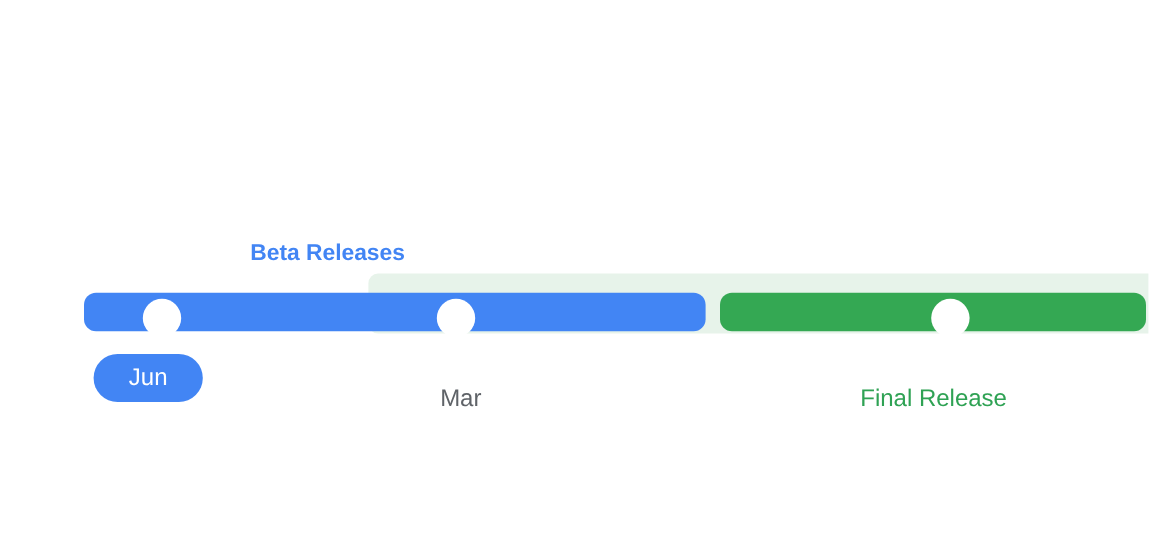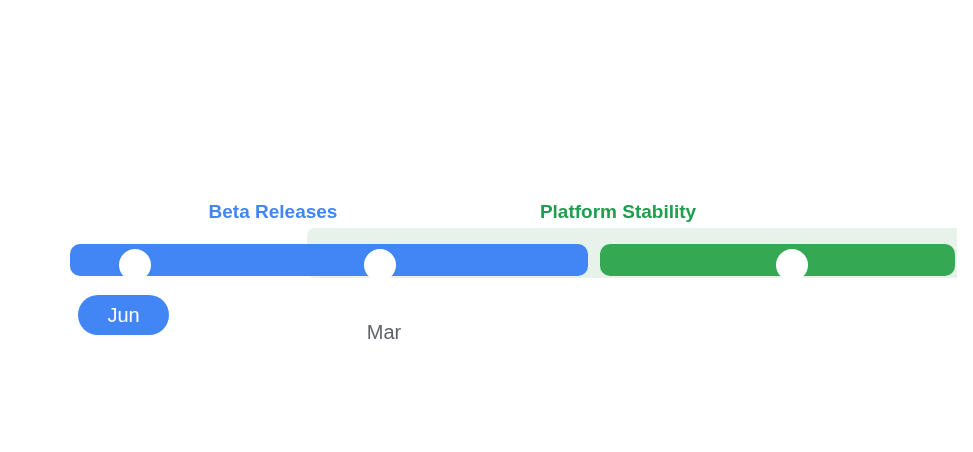--- a/index.html
+++ b/index.html
@@ -86,33 +86,33 @@
   .milestone-label.mar   { left: 352px; color: #5F6368; }
   .milestone-label.final { left: 746px; color: #2FA254; }
 </style>
 </head>
 <body>
 
 <div class="stage">
 
   <div class="phase-header beta">Beta Releases</div>
 
-  <div class="phase-header stable">Platform Stability</div>
 
   <div class="stability-band"></div>
 
   <div class="bar beta">
     <span class="dot feb"></span>
     <span class="dot mar"></span>
   </div>
 
   <div class="bar stable">
     <span class="dot final"></span>
   </div>
 
   <div class="milestone-pill">
     <span>Jun</span>
   </div>
 
   <div class="milestone-label mar">Mar</div>
 
+  <div class="milestone-label final">Final Release</div>
 
 </div>
 
 </body></html>

